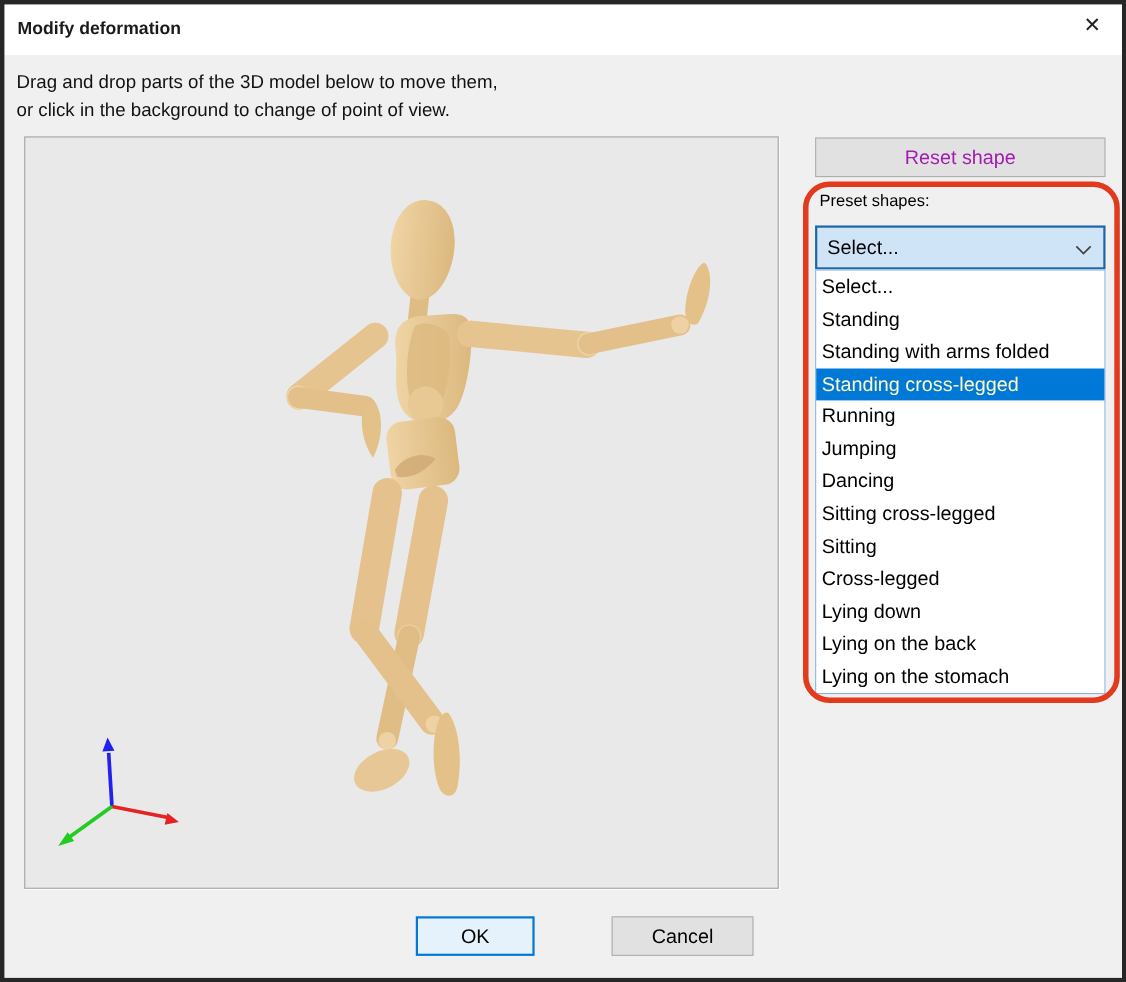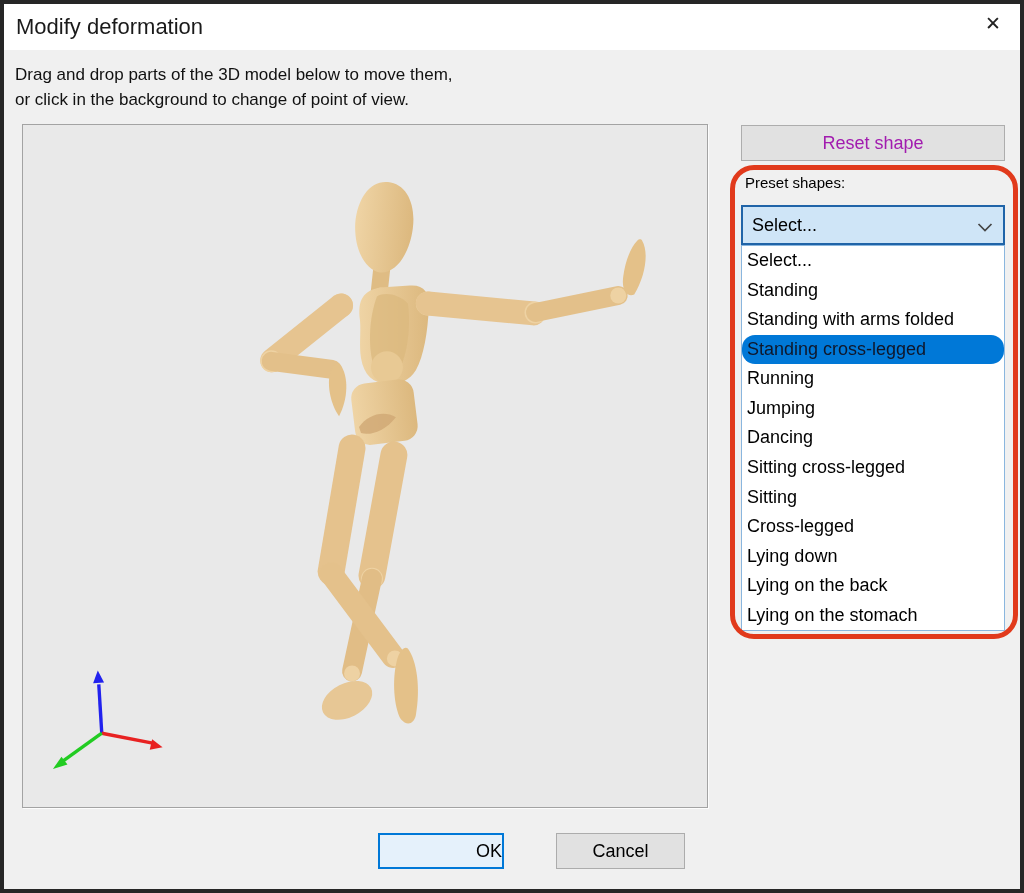--- a/index.html
+++ b/index.html
@@ -1,38 +1,38 @@
 <!DOCTYPE html>
 <html><head>
 <meta charset="utf-8">
 <style>
   html,body{margin:0;padding:0;background:#fff;}
   *{box-sizing:border-box;font-family:"Liberation Sans",sans-serif;}
   .screen{position:relative;width:1024px;height:893px;background:#f0f0f0;overflow:hidden;}
   .frame{position:absolute;inset:0;border:4px solid #262626;pointer-events:none;z-index:50;}
   .titlebar{position:absolute;left:4px;top:4px;right:4px;height:46px;background:#ffffff;display:flex;align-items:center;}
-  .window-title{font-size:22px;color:#1a1a1a;padding-left:12px;}
+  .window-title{font-size:16px;color:#1a1a1a;padding-left:12px;font-weight:bold;}
   .close-btn{position:absolute;right:14px;top:6px;width:34px;height:34px;display:flex;align-items:center;justify-content:center;cursor:pointer;}
   .close-btn span{font-size:19px;color:#222;line-height:1;}
   .instructions{position:absolute;left:15px;top:62px;font-size:17px;line-height:25px;color:#111;}
   .viewport{position:absolute;left:22px;top:124px;width:686px;height:684px;background:#e9e9e9;border:1px solid #a3a3a3;box-shadow:1px 1px 0 #fdfdfd;}
   .viewport svg{display:block;width:100%;height:100%;}
   .reset-btn{position:absolute;left:741px;top:125px;width:264px;height:36px;background:#e1e1e1;border:1px solid #adadad;
     display:flex;align-items:center;justify-content:center;font-size:18px;color:#a21caf;cursor:pointer;}
   .annotation{position:absolute;left:730px;top:165px;width:288px;height:474px;border:5px solid #e13a1c;border-radius:24px;pointer-events:none;z-index:40;}
   .preset-label{position:absolute;left:745px;top:174px;font-size:15px;color:#000;text-align:right;}
   .combo{position:absolute;left:741px;top:205px;width:264px;height:40px;background:#cfe5f7;border:2px solid #2064a8;
     display:flex;align-items:center;font-size:18px;color:#000;padding-left:9px;cursor:pointer;}
   .combo .chev{position:absolute;right:10px;top:16px;}
   .options{position:absolute;left:741px;top:245px;width:264px;height:386px;background:#ffffff;border:1px solid #8ab6de;
     display:flex;flex-direction:column;z-index:30;}
   .option{flex:1;display:flex;align-items:center;padding-left:5px;font-size:18px;color:#000;cursor:pointer;white-space:nowrap;}
-  .option.selected{background:#0078d7;color:#0f172a;border-radius:13px;}
+  .option.selected{background:#0078d7;color:#fef9c3;}
   .btn-row-btn{position:absolute;top:833px;height:36px;display:flex;align-items:center;justify-content:center;font-size:18px;color:#000;cursor:pointer;}
-  .ok-btn{left:378px;width:126px;background:#e5f1fb;border:2px solid #0078d7;justify-content:flex-end;}
+  .ok-btn{left:378px;width:108px;background:#e5f1fb;border:2px solid #0078d7;}
   .cancel-btn{left:518px;width:129px;background:#e1e1e1;border:1px solid #acacac;margin-left:38px;}
 </style>
 </head>
 <body>
 
 <div class="screen">
   <div class="frame"></div>
 
   <div class="titlebar">
     <span class="window-title">Modify deformation</span>

